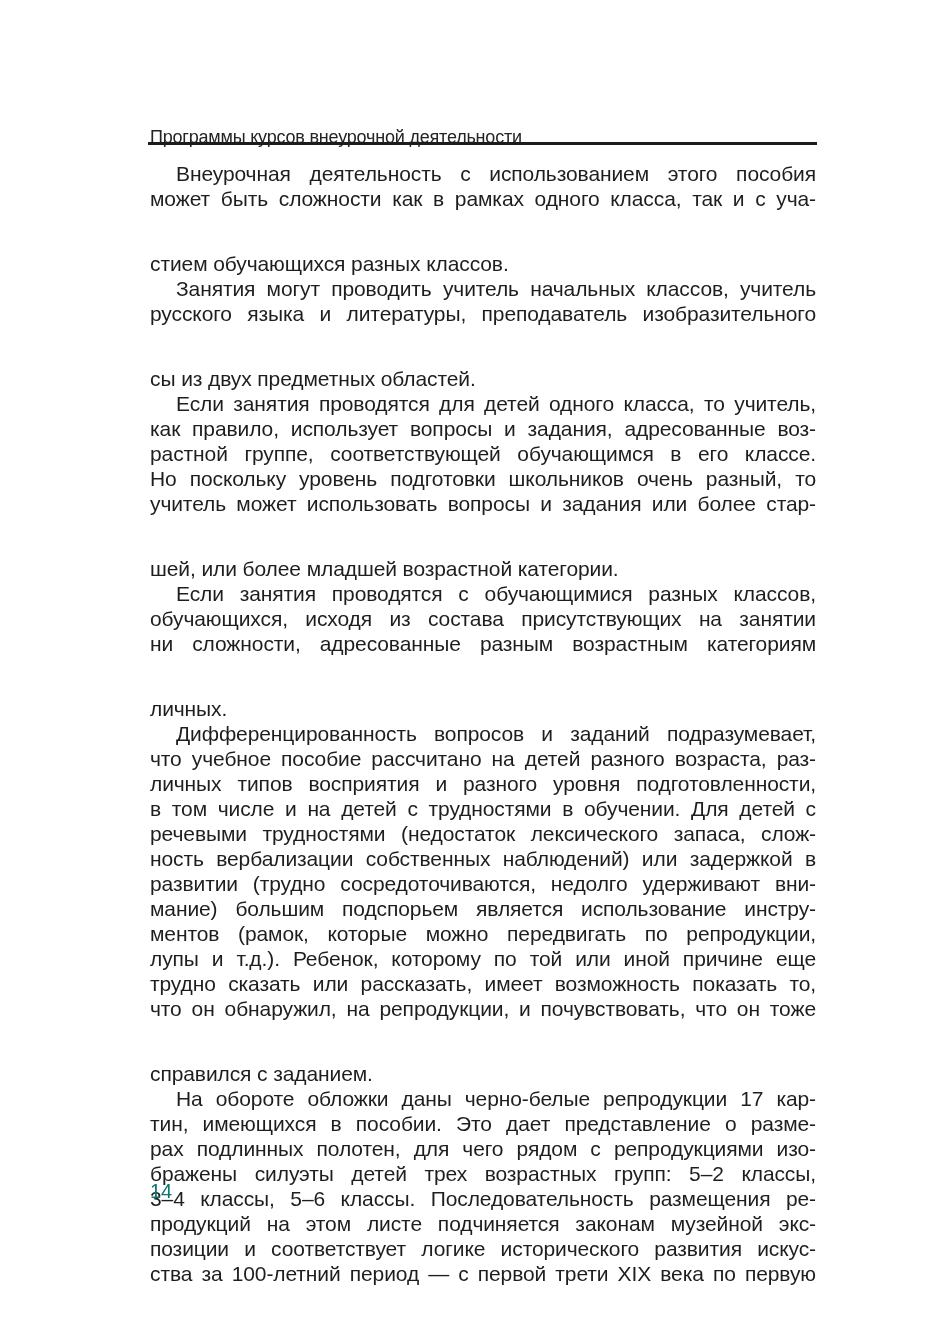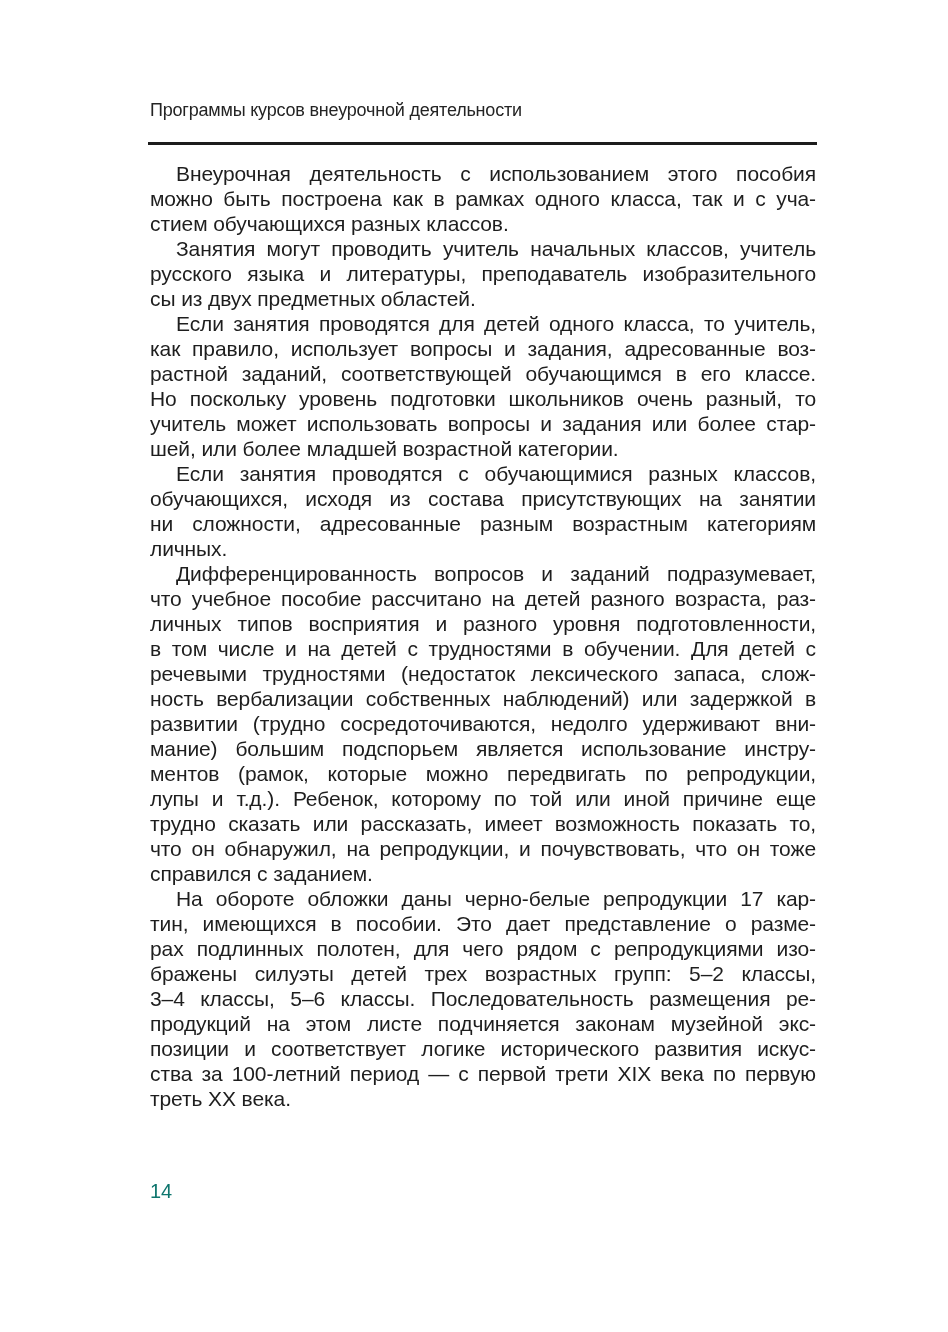--- a/index.html
+++ b/index.html
@@ -12,21 +12,21 @@
     width: 948px;
     height: 1332px;
     background: #ffffff;
     overflow: hidden;
     font-family: "Liberation Sans", sans-serif;
     color: #1e1e1e;
   }
   .running-header {
     position: absolute;
     left: 150px;
-    top: 100px;
+    top: 127px;
     width: 667px;
     font-size: 18px;
     letter-spacing: -0.2px;
     color: #242424;
     white-space: nowrap;
   }
   .head-rule {
     position: absolute;
     left: 148px;
     top: 142px;
@@ -47,50 +47,51 @@
   .line {
     text-align: justify;
     text-align-last: justify;
     white-space: normal;
     letter-spacing: -0.1px;
   }
   .line.first { text-indent: 26px; }
   .line.last {
     text-align: left;
     text-align-last: left;
+    margin-top: 40px;
   }
   .page-number {
     position: absolute;
     left: 150px;
     top: 1180px;
     font-size: 20px;
     color: #0f766e;
   }
 </style>
 </head>
 <body>
 
 <div class="page">
   <div class="running-header">Программы курсов внеурочной деятельности</div>
   <div class="head-rule"></div>
   <div class="body-text" id="body-text">
       <div class="para">
         <div class="line first">Внеурочная деятельность с использованием этого пособия</div>
-        <div class="line">можно быть построена как в рамках одного класса, так и с уча-</div>
+        <div class="line">может быть сложности как в рамках одного класса, так и с уча-</div>
         <div class="line last">стием обучающихся разных классов.</div>
       </div>
       <div class="para">
         <div class="line first">Занятия могут проводить учитель начальных классов, учитель</div>
         <div class="line">русского языка и литературы, преподаватель изобразительного</div>
         <div class="line last">сы из двух предметных областей.</div>
       </div>
       <div class="para">
         <div class="line first">Если занятия проводятся для детей одного класса, то учитель,</div>
         <div class="line">как правило, использует вопросы и задания, адресованные воз-</div>
-        <div class="line">растной заданий, соответствующей обучающимся в его классе.</div>
+        <div class="line">растной группе, соответствующей обучающимся в его классе.</div>
         <div class="line">Но поскольку уровень подготовки школьников очень разный, то</div>
         <div class="line">учитель может использовать вопросы и задания или более стар-</div>
         <div class="line last">шей, или более младшей возрастной категории.</div>
       </div>
       <div class="para">
         <div class="line first">Если занятия проводятся с обучающимися разных классов,</div>
         <div class="line">обучающихся, исходя из состава присутствующих на занятии</div>
         <div class="line">ни сложности, адресованные разным возрастным категориям</div>
         <div class="line last">личных.</div>
       </div>

